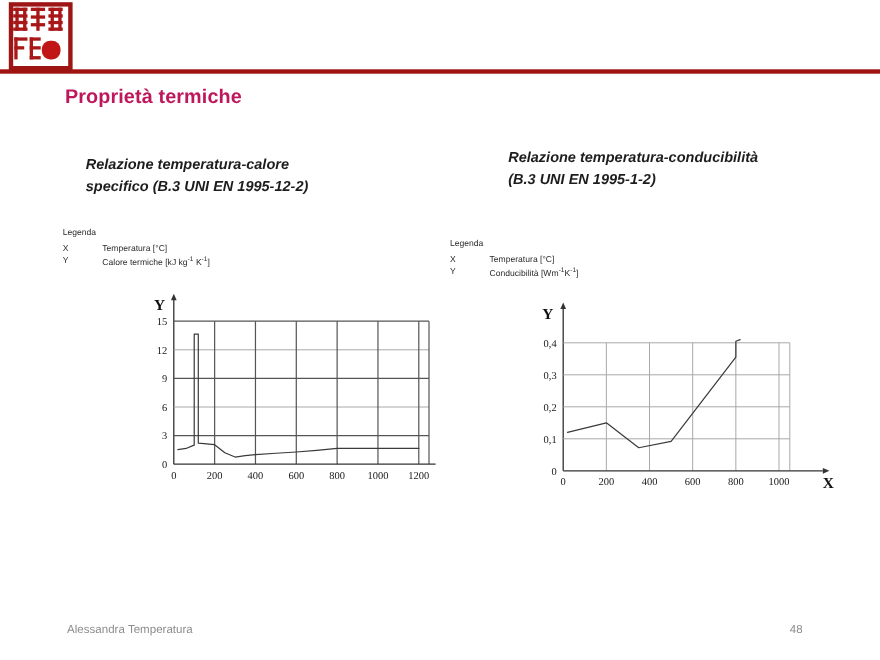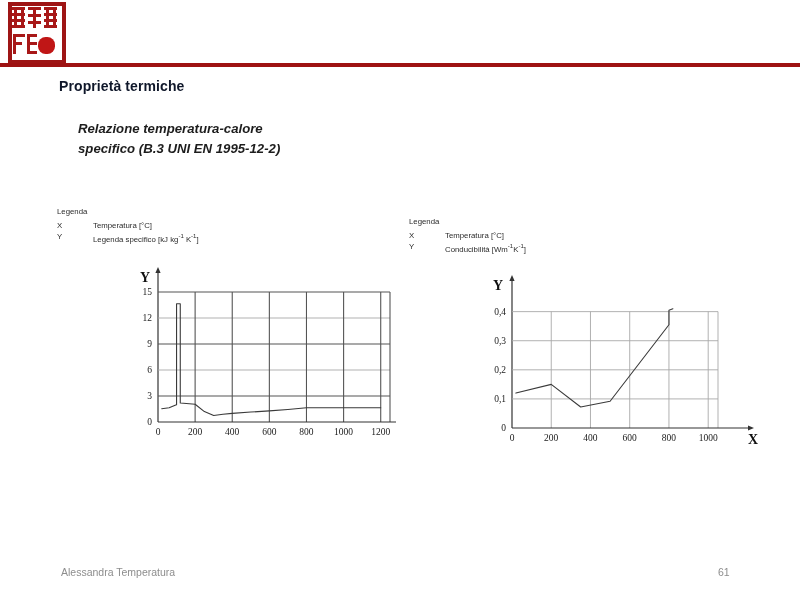--- a/index.html
+++ b/index.html
@@ -45,38 +45,38 @@
   
   #header-rule {
     position: absolute; left: 0; top: 63px;
     width: 800px; height: 4px;
     background: #9e1212;
   }
 
   
   #page-title {
     position: absolute; left: 59px; top: 78px;
-    font-size: 14px;
+    font-size: 18px;
     font-weight: bold;
-    color: #0f172a;
+    color: #be185d;
     letter-spacing: 0.1px;
     white-space: nowrap;
   }
 
   
   .col-heading {
     position: absolute;
     font-size: 13.2px;
     font-weight: bold;
     font-style: italic;
     color: #1d1d1d;
     line-height: 20px;
     white-space: nowrap;
   }
-  #heading-left  { left: 78px;  top: 119px; }
+  #heading-left  { left: 78px;  top: 140px; }
   #heading-right { left: 462px; top: 133px; }
 
   
   .legend {
     position: absolute;
     font-size: 7.8px;
     color: #2b2b2b;
     line-height: 11.5px;
     margin-left: 13px;
   }
@@ -157,30 +157,34 @@
 
   <div id="header-rule"></div>
 
   <div id="page-title">Proprietà termiche</div>
 
   <div class="col-heading" id="heading-left">
     <div>Relazione temperatura-calore</div>
     <div>specifico  (B.3 UNI EN 1995-12-2)</div>
   </div>
 
+  <div class="col-heading" id="heading-right">
+    <div>Relazione temperatura-conducibilità</div>
+    <div>(B.3 UNI EN 1995-1-2)</div>
+  </div>
 
   <div class="legend" id="legend-left">
     <div class="ltitle">Legenda</div>
     <div class="lrow">
       <span class="lkey">X</span>
       <span>Temperatura [°C]</span>
     </div>
     <div class="lrow">
       <span class="lkey">Y</span>
-      <span><span>Legenda specifico [kJ kg</span><sup>-1</sup><span> K</span><sup>-1</sup><span>]</span></span>
+      <span><span>Calore termiche [kJ kg</span><sup>-1</sup><span> K</span><sup>-1</sup><span>]</span></span>
     </div>
   </div>
 
   <div class="legend" id="legend-right">
     <div class="ltitle">Legenda</div>
     <div class="lrow">
       <span class="lkey">X</span>
       <span>Temperatura [°C]</span>
     </div>
     <div class="lrow">
@@ -251,15 +255,15 @@
         <text x="238.19047619047618" y="171" text-anchor="middle" class="tick-label">1000</text>
         <line x1="248" y1="41.636363636363626" x2="248" y2="158" class="grid-minor"></line>
         <line x1="42" y1="158" x2="278" y2="158" class="axis-line"></line>
         <polygon points="284,158 278,155.4 278,160.6" fill="#333"></polygon>
         <text x="278" y="174" class="axis-letter">X</text>
         <path d="M45.92 123.09 L81.24 114.36 L110.67 137.05 L140.10 131.24 L198.95 54.73 L198.95 40.18 L202.88 38.73" class="series"></path>
       </svg>
   </div>
 
   <div id="footer-author">Alessandra Temperatura</div>
-  <div id="footer-page">61</div>
+  <div id="footer-page">48</div>
 
 </div>
 
 </body></html>

